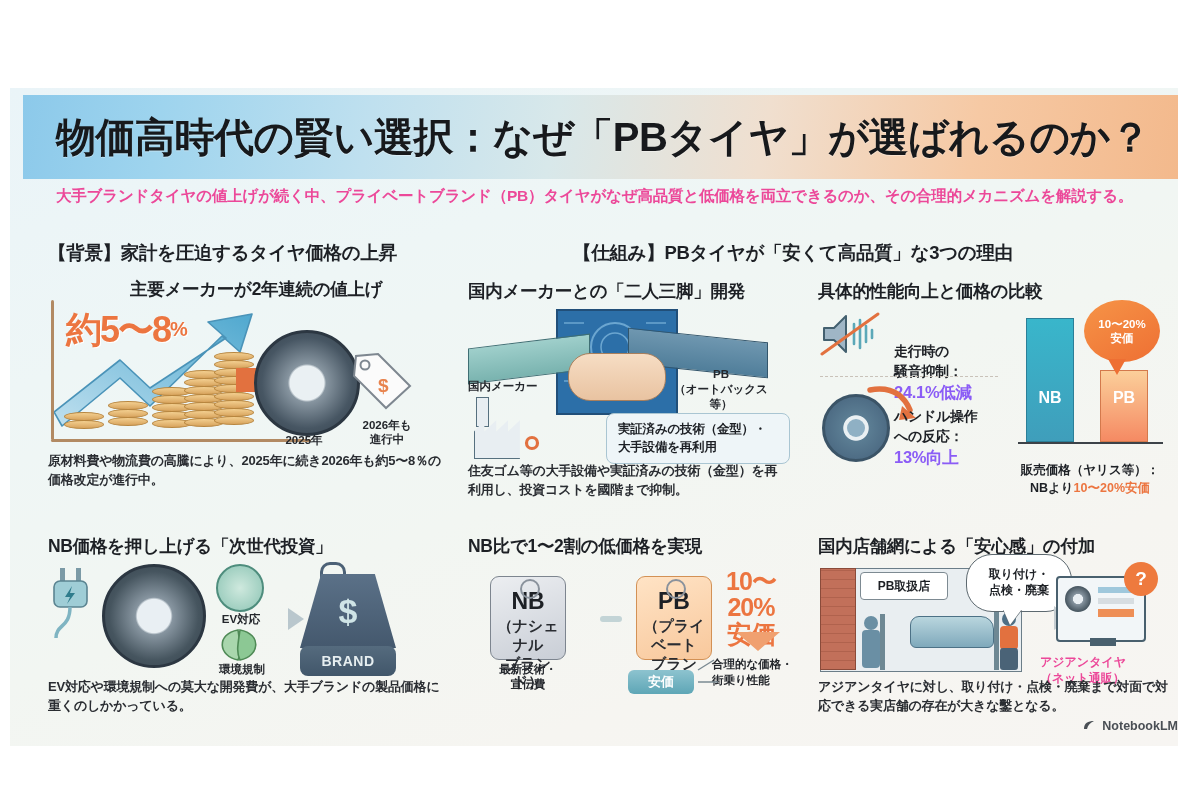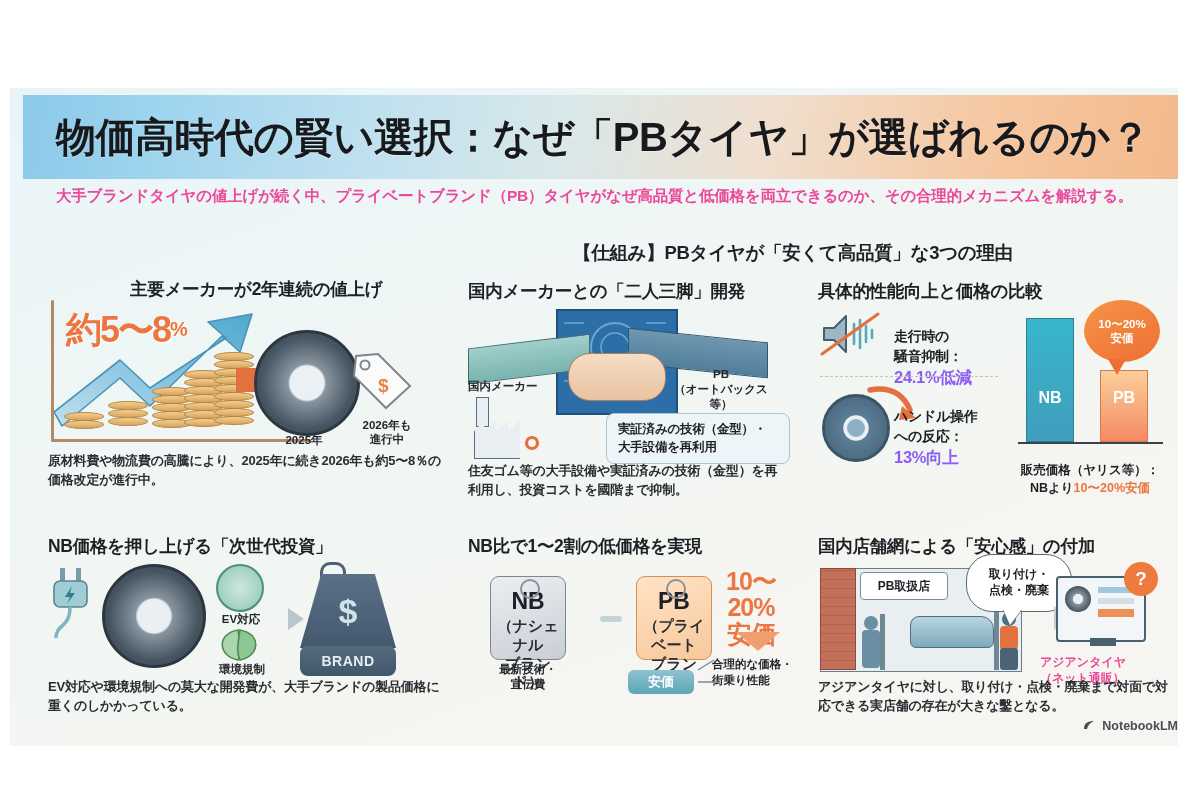--- a/index.html
+++ b/index.html
@@ -190,20 +190,21 @@
 <body>
 
 <div class="canvas">
   <div class="panel"></div>
 
   <div class="hdr">
     <div class="hdr-title">物価高時代の賢い選択：なぜ「PBタイヤ」が選ばれるのか？</div>
   </div>
   <div class="subhead">大手ブランドタイヤの値上げが続く中、プライベートブランド（PB）タイヤがなぜ高品質と低価格を両立できるのか、その合理的メカニズムを解説する。</div>
 
+  <div class="abs col-head s1-head">【背景】家計を圧迫するタイヤ価格の上昇</div>
   <div class="abs col-head s3-head">【仕組み】PBタイヤが「安くて高品質」な3つの理由</div>
 
   <div class="abs card-title s1-sub">主要メーカーが2年連続の値上げ</div>
   <div class="abs s1-art">
     <div class="axis-v"></div>
     <div class="axis-h"></div>
 
     <svg width="260" height="150" style="position:absolute;left:6px;top:0;">
       <defs>
         <linearGradient id="arrG" x1="0" y1="1" x2="1" y2="0">
@@ -358,21 +359,21 @@
   </div>
 
   <div class="abs card-title s5-head">具体的性能向上と価格の比較</div>
   <div class="abs s5-art">
 
     <svg class="speaker" viewBox="0 0 62 48">
       <path d="M4,18 L14,18 L26,6 L26,42 L14,30 L4,30 Z" fill="#9fb6c6" stroke="#43606f" stroke-width="2" stroke-linejoin="round"></path>
       <path d="M34,14 L34,34 M40,10 L40,38 M46,16 L46,32 M52,20 L52,28" stroke="#5ba8b8" stroke-width="2.6" stroke-linecap="round"></path>
       <path d="M2,44 L58,4" stroke="#e2713f" stroke-width="3" stroke-linecap="round"></path>
     </svg>
-    <div class="stat-txt" style="position:absolute;left:76px;top:2px;white-space:pre-line;">
+    <div class="stat-txt" style="position:absolute;left:76px;top:17px;white-space:pre-line;">
       <span>走行時の
 騒音抑制：</span>
       <div class="stat-num">24.1%低減</div>
     </div>
 
     <div class="divider"></div>
 
     <div class="wheel"></div>
     <svg width="58" height="40" style="position:absolute;left:48px;top:78px;">
       <path d="M4,6 C26,2 38,12 44,26" fill="none" stroke="#e2713f" stroke-width="5.5" stroke-linecap="round"></path>

